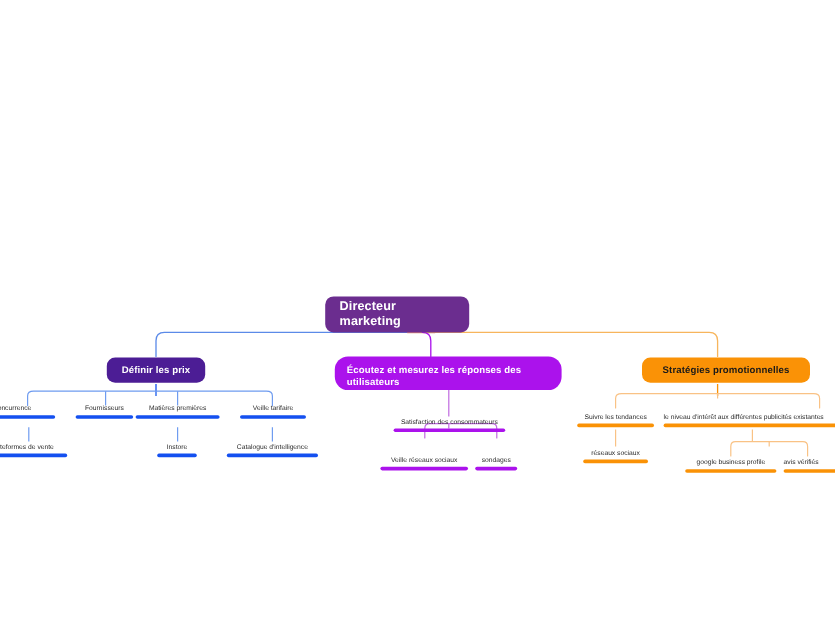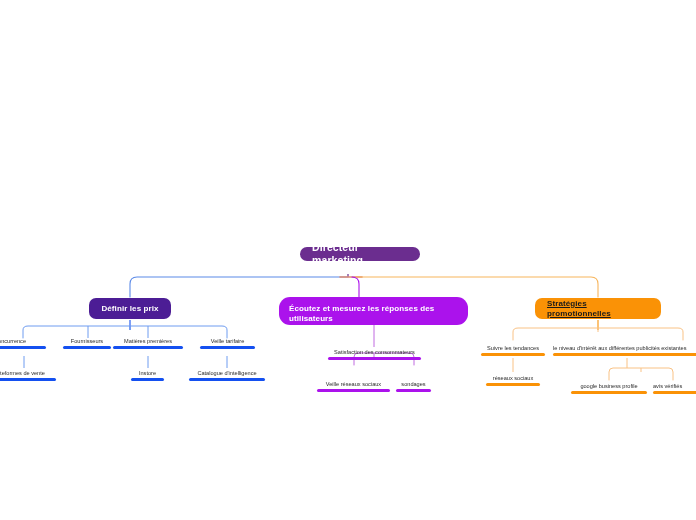--- a/index.html
+++ b/index.html
@@ -137,33 +137,33 @@
     <path d="M513 340 L513 332 Q513 328 518 328 L678 328 Q683 328 683 332 L683 340" stroke="#f9c285" stroke-width="1" stroke-linecap="round"></path>
     <path d="M598 328 L598 332" stroke="#f9c285" stroke-width="1"></path>
 
     <path d="M513 358 L513 372" stroke="#f9c285" stroke-width="1"></path>
 
     <path d="M627 358 L627 368" stroke="#f9c285" stroke-width="1"></path>
     <path d="M609 380 L609 372 Q609 368 613 368 L669 368 Q673 368 673 372 L673 380" stroke="#f9c285" stroke-width="1" stroke-linecap="round"></path>
     <path d="M641 368 L641 372" stroke="#f9c285" stroke-width="1"></path>
   </svg>
 
-  <div class="pill root" style="left:300px; top:247px; width:120px; height:14px;justify-content:center;">
+  <div class="pill root" style="left:271px; top:247px; width:120px; height:30px;justify-content:center;">
     <span>Directeur marketing</span>
   </div>
 
   <div class="pill blue" style="left:89px; top:298px; width:82px; height:21px;">
     <span>Définir les prix</span>
   </div>
 
   <div class="pill violet" style="left:279px; top:297px; width:189px; height:28px;">
     <span>Écoutez et mesurez les réponses des utilisateurs</span>
   </div>
 
-  <div class="pill orange" style="left:535px; top:298px; width:126px; height:21px;text-decoration:underline;">
+  <div class="pill orange" style="left:535px; top:298px; width:140px; height:21px;">
     <span>Stratégies promotionnelles</span>
   </div>
 
   <div class="leaf blue clip-left" style="left:-6px; top:338px; width:52px;">
     <span class="leaf-label">Concurrence</span>
     <span class="leaf-bar"></span>
   </div>
 
   <div class="leaf blue" style="left:63px; top:338px; width:48px;">
     <span class="leaf-label">Fournisseurs</span>

